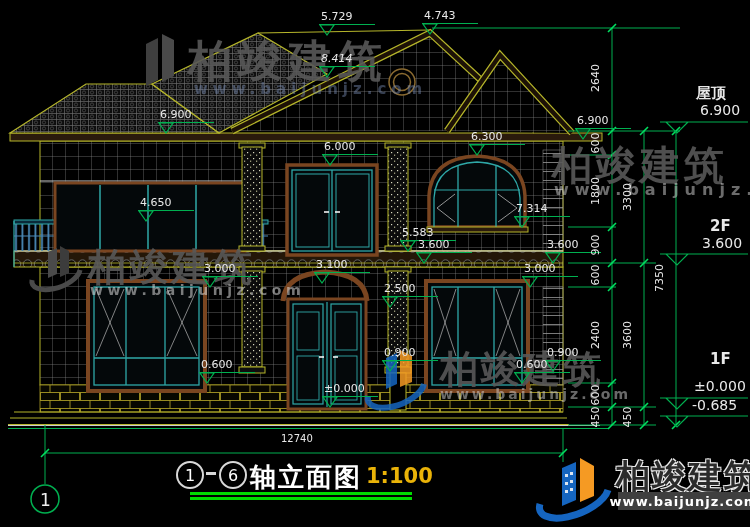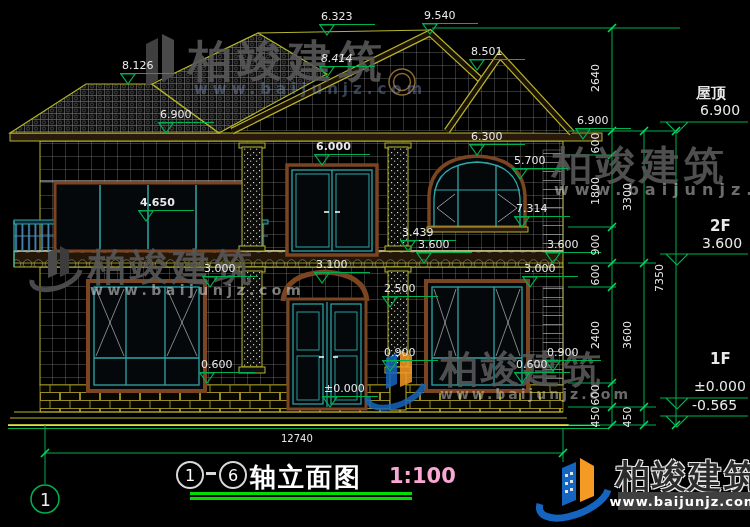--- a/index.html
+++ b/index.html
@@ -11,21 +11,21 @@
   .marker .mval{position:absolute;left:4px;top:1px;font-size:11px;color:#e9e9e9;white-space:nowrap;}
   .vtext{position:absolute;font-size:11px;color:#e9e9e9;white-space:nowrap;
          transform:translate(-50%,-50%) rotate(-90deg);}
   .floor-name{font-size:15px;font-weight:bold;}
   .floor-elev{font-size:14px;}
   
   .axis-circle{position:absolute;width:24px;height:24px;border:2px solid #d8d8d8;border-radius:50%;
                color:#fff;font-size:16px;display:flex;align-items:center;justify-content:center;}
   .title-dash{position:absolute;width:10px;height:3px;background:#d8d8d8;}
   .title-text{position:absolute;color:#fff;font-size:26px;font-weight:bold;letter-spacing:2px;}
-  .title-scale{position:absolute;color:#f9a8d4;font-size:21px;font-weight:bold;margin-left:23px;}
+  .title-scale{position:absolute;color:#eab308;font-size:21px;font-weight:bold;}
   .title-underline{position:absolute;height:3px;background:#00dd00;}
   .bubble-num{position:absolute;color:#eee;font-size:17px;}
   
   .wm{position:absolute;pointer-events:none;}
   .wm-cn{position:absolute;font-weight:bold;color:rgba(88,88,88,0.9);white-space:nowrap;}
   .wm-url{position:absolute;font-weight:bold;white-space:nowrap;}
   .logo-bar{position:absolute;background:#3f3f3f;color:#fff;font-size:13px;font-weight:bold;
             letter-spacing:1px;display:flex;align-items:center;justify-content:center;}
   .logo-cn{position:absolute;font-size:34px;font-weight:bold;color:#2b2b2b;letter-spacing:2px;white-space:nowrap;
            text-shadow:-1px -1px 0 #e8e8e8,1px -1px 0 #e8e8e8,-1px 1px 0 #e8e8e8,1px 1px 0 #e8e8e8;}
@@ -209,21 +209,21 @@
 
     <circle cx="45" cy="499" r="14" fill="none" stroke="#00b050" stroke-width="1.5"></circle>
   </svg>
 
   <span class="lbl floor-name" style="left:696px;top:86px">屋顶</span>
   <span class="lbl floor-elev" style="left:700px;top:103px">6.900</span>
   <span class="lbl floor-name" style="left:710px;top:219px">2F</span>
   <span class="lbl floor-elev" style="left:702px;top:236px">3.600</span>
   <span class="lbl floor-name" style="left:710px;top:352px">1F</span>
   <span class="lbl floor-elev" style="left:694px;top:379px">±0.000</span>
-  <span class="lbl floor-elev" style="left:692px;top:398px">-0.565</span>
+  <span class="lbl floor-elev" style="left:692px;top:398px">-0.685</span>
 
   <span class="lbl" style="left:281px;top:434px;font-size:10px">12740</span>
 
   <span class="bubble-num" style="left:40px;top:490px">1</span>
 
   <div class="axis-circle" style="left:176px;top:461px">
     <span>1</span>
   </div>
   <div class="title-dash" style="left:206px;top:472px"></div>
   <div class="axis-circle" style="left:219px;top:461px">
@@ -277,69 +277,57 @@
     </svg>
     <span class="logo-cn" style="left:84px;top:6px">柏竣建筑</span>
     <div class="logo-bar" style="left:86px;top:44px;width:132px;height:18px">
       <span>www.baijunjz.com</span>
     </div>
   </div>
 
 <div class="marker" style="left: 317px; top: 9px;"><svg width="60" height="28">
         <line x1="2" y1="15.5" x2="58" y2="15.5" stroke="#00b050" stroke-width="1"></line>
         <path d="M3,16 L17,16 L10,26 Z" fill="none" stroke="#00b050" stroke-width="1.2"></path>
-      </svg><span class="mval">6.323</span></div>
+      </svg><span class="mval">5.729</span></div>
     <div class="marker" style="left: 420px; top: 8px;"><svg width="60" height="28">
         <line x1="2" y1="15.5" x2="58" y2="15.5" stroke="#00b050" stroke-width="1"></line>
         <path d="M3,16 L17,16 L10,26 Z" fill="none" stroke="#00b050" stroke-width="1.2"></path>
-      </svg><span class="mval">9.540</span></div>
+      </svg><span class="mval">4.743</span></div>
     <div class="marker" style="left: 317px; top: 51px; font-style: italic;"><svg width="60" height="28">
         <line x1="2" y1="15.5" x2="58" y2="15.5" stroke="#00b050" stroke-width="1"></line>
         <path d="M3,16 L17,16 L10,26 Z" fill="none" stroke="#00b050" stroke-width="1.2"></path>
       </svg><span class="mval">8.414</span></div>
-    <div class="marker" style="left: 118px; top: 58px;"><svg width="60" height="28">
-        <line x1="2" y1="15.5" x2="58" y2="15.5" stroke="#00b050" stroke-width="1"></line>
-        <path d="M3,16 L17,16 L10,26 Z" fill="none" stroke="#00b050" stroke-width="1.2"></path>
-      </svg><span class="mval">8.126</span></div>
-    <div class="marker" style="left: 467px; top: 44px;"><svg width="60" height="28">
-        <line x1="2" y1="15.5" x2="58" y2="15.5" stroke="#00b050" stroke-width="1"></line>
-        <path d="M3,16 L17,16 L10,26 Z" fill="none" stroke="#00b050" stroke-width="1.2"></path>
-      </svg><span class="mval">8.501</span></div>
     <div class="marker" style="left: 156px; top: 107px;"><svg width="60" height="28">
         <line x1="2" y1="15.5" x2="58" y2="15.5" stroke="#00b050" stroke-width="1"></line>
         <path d="M3,16 L17,16 L10,26 Z" fill="none" stroke="#00b050" stroke-width="1.2"></path>
       </svg><span class="mval">6.900</span></div>
     <div class="marker" style="left: 573px; top: 113px;"><svg width="60" height="28">
         <line x1="2" y1="15.5" x2="58" y2="15.5" stroke="#00b050" stroke-width="1"></line>
         <path d="M3,16 L17,16 L10,26 Z" fill="none" stroke="#00b050" stroke-width="1.2"></path>
       </svg><span class="mval">6.900</span></div>
     <div class="marker" style="left: 467px; top: 129px;"><svg width="60" height="28">
         <line x1="2" y1="15.5" x2="58" y2="15.5" stroke="#00b050" stroke-width="1"></line>
         <path d="M3,16 L17,16 L10,26 Z" fill="none" stroke="#00b050" stroke-width="1.2"></path>
       </svg><span class="mval">6.300</span></div>
-    <div class="marker" style="left: 312px; top: 139px; font-weight: bold;"><svg width="60" height="28">
+    <div class="marker" style="left: 320px; top: 139px;"><svg width="60" height="28">
         <line x1="2" y1="15.5" x2="58" y2="15.5" stroke="#00b050" stroke-width="1"></line>
         <path d="M3,16 L17,16 L10,26 Z" fill="none" stroke="#00b050" stroke-width="1.2"></path>
       </svg><span class="mval">6.000</span></div>
-    <div class="marker" style="left: 510px; top: 153px;"><svg width="60" height="28">
-        <line x1="2" y1="15.5" x2="58" y2="15.5" stroke="#00b050" stroke-width="1"></line>
-        <path d="M3,16 L17,16 L10,26 Z" fill="none" stroke="#00b050" stroke-width="1.2"></path>
-      </svg><span class="mval">5.700</span></div>
-    <div class="marker" style="left: 136px; top: 195px; font-weight: bold;"><svg width="60" height="28">
+    <div class="marker" style="left: 136px; top: 195px;"><svg width="60" height="28">
         <line x1="2" y1="15.5" x2="58" y2="15.5" stroke="#00b050" stroke-width="1"></line>
         <path d="M3,16 L17,16 L10,26 Z" fill="none" stroke="#00b050" stroke-width="1.2"></path>
       </svg><span class="mval">4.650</span></div>
     <div class="marker" style="left: 512px; top: 201px;"><svg width="60" height="28">
         <line x1="2" y1="15.5" x2="58" y2="15.5" stroke="#00b050" stroke-width="1"></line>
         <path d="M3,16 L17,16 L10,26 Z" fill="none" stroke="#00b050" stroke-width="1.2"></path>
       </svg><span class="mval">7.314</span></div>
     <div class="marker" style="left: 398px; top: 225px;"><svg width="60" height="28">
         <line x1="2" y1="15.5" x2="58" y2="15.5" stroke="#00b050" stroke-width="1"></line>
         <path d="M3,16 L17,16 L10,26 Z" fill="none" stroke="#00b050" stroke-width="1.2"></path>
-      </svg><span class="mval">3.439</span></div>
+      </svg><span class="mval">5.583</span></div>
     <div class="marker" style="left: 414px; top: 237px;"><svg width="60" height="28">
         <line x1="2" y1="15.5" x2="58" y2="15.5" stroke="#00b050" stroke-width="1"></line>
         <path d="M3,16 L17,16 L10,26 Z" fill="none" stroke="#00b050" stroke-width="1.2"></path>
       </svg><span class="mval">3.600</span></div>
     <div class="marker" style="left: 543px; top: 237px;"><svg width="60" height="28">
         <line x1="2" y1="15.5" x2="58" y2="15.5" stroke="#00b050" stroke-width="1"></line>
         <path d="M3,16 L17,16 L10,26 Z" fill="none" stroke="#00b050" stroke-width="1.2"></path>
       </svg><span class="mval">3.600</span></div>
     <div class="marker" style="left: 312px; top: 257px;"><svg width="60" height="28">
         <line x1="2" y1="15.5" x2="58" y2="15.5" stroke="#00b050" stroke-width="1"></line>

